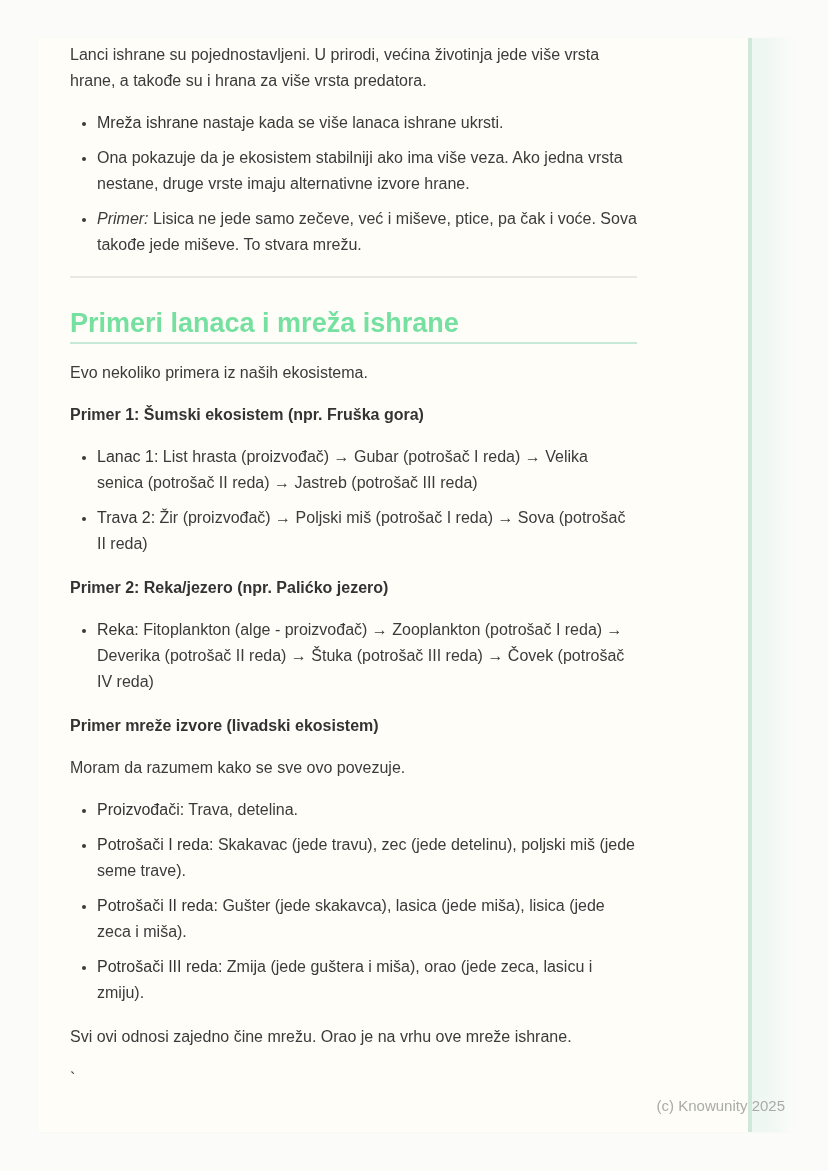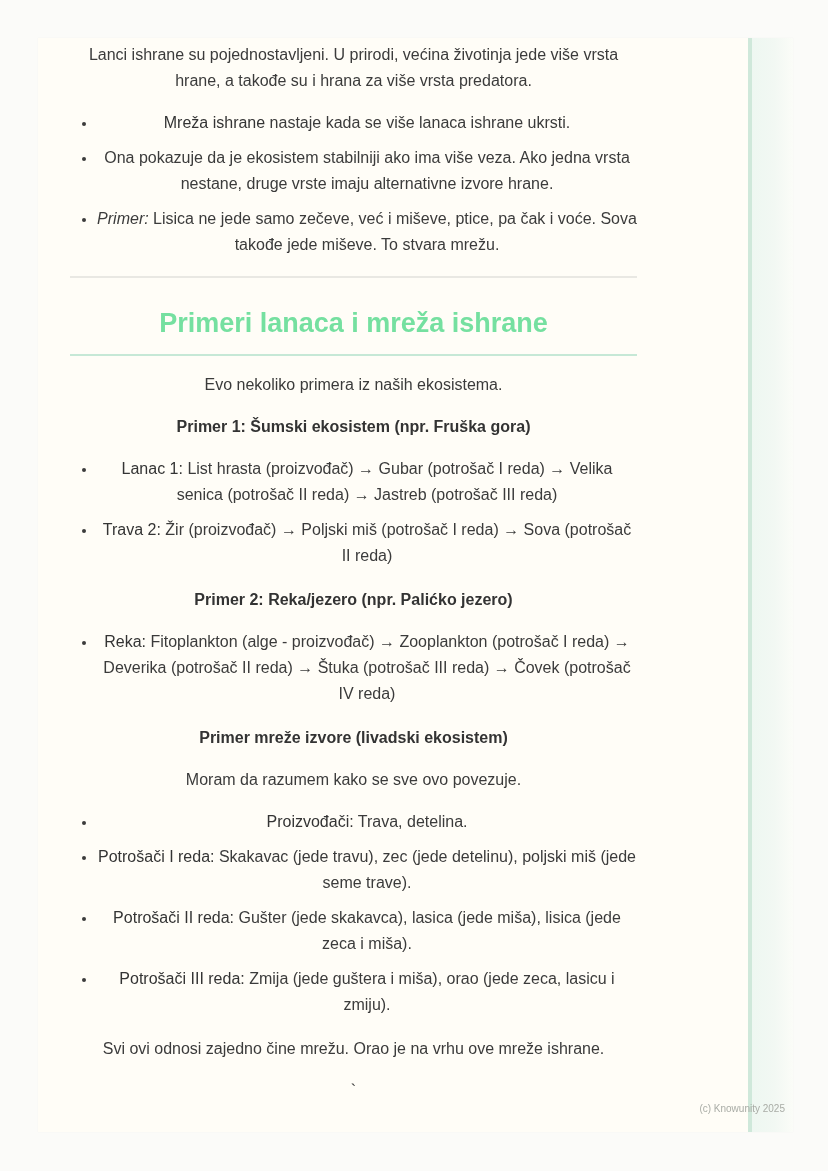--- a/index.html
+++ b/index.html
@@ -23,21 +23,20 @@
     background: linear-gradient(to right, #eef7f1 0%, #f2f8f3 55%, #fbfcf8 100%);
   }
   .side-strip-line {
     position: absolute; top: 0; bottom: 0; right: 41px; width: 4px;
     background: #cfe8da;
   }
   .content {
     position: relative;
     padding: 4px 0 0 32px;
     width: 599px; 
-    text-align: center;
   }
   .content p, .content li {
     font-size: 16px;
     line-height: 26px;
   }
   .content p { margin: 0 0 16px; }
   .content ul {
     margin: 0 0 18px;
     padding-left: 27px;
     list-style: disc outside;
@@ -51,30 +50,30 @@
     border: none;
     border-top: 2px solid #e9e8e3;
     margin: 0 0 28px;
     width: 567px;
   }
   h2.section-heading {
     font-size: 27px;
     line-height: 34px;
     font-weight: bold;
     color: #75e0a0;
-    padding-bottom: 14px;
+    padding-bottom: 2px;
     border-bottom: 2px solid #c6e8d6;
     margin: 0 0 16px;
     width: 567px;
   }
   .page-footer {
     position: absolute;
     right: 8px;
     bottom: 18px;
-    font-size: 10px;
+    font-size: 15px;
     color: #a9aca6;
     z-index: 2;
     text-align: center;
   }
 </style>
 </head>
 <body>
 
 <div class="page">
   <div class="side-strip-wash"></div>

